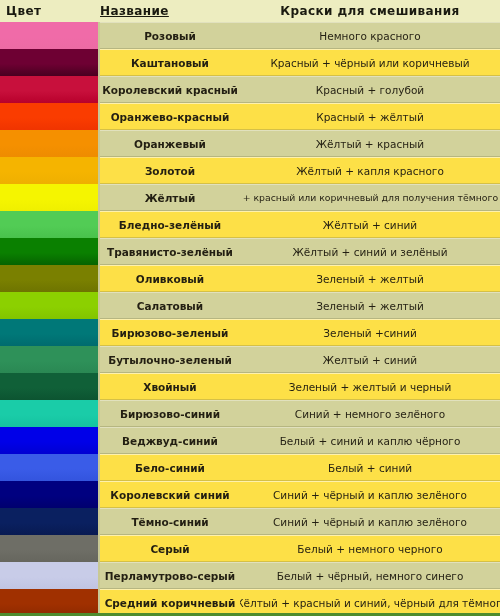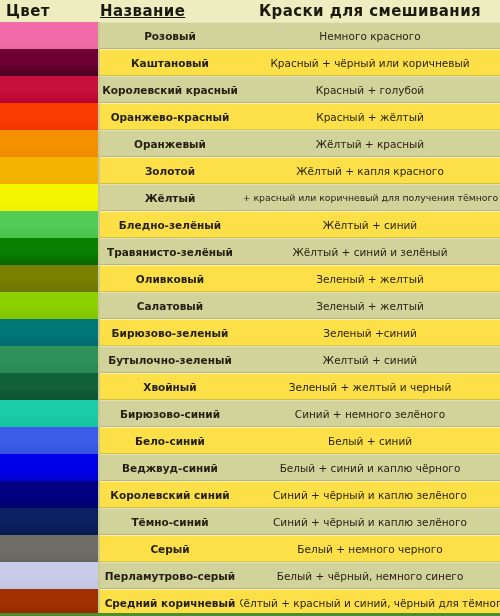--- a/index.html
+++ b/index.html
@@ -20,21 +20,21 @@
     border-bottom: 3px solid #4E8C2E;
   }
   .thead {
     height: 22px;
     display: flex;
     align-items: center;
     background: #EDEDC0;
     box-sizing: border-box;
   }
   .th {
-    font-size: 15px;
+    font-size: 12px;
     font-weight: bold;
     color: #1a1a10;
     text-align: center;
     letter-spacing: 0.4px;
     box-sizing: border-box;
     white-space: nowrap;
     overflow: hidden;
   }
   .col-swatch { width: 100px; flex: 0 0 100px; }
   .col-name   { width: 140px; flex: 0 0 140px; }
@@ -209,34 +209,34 @@
         <div class="cell-name col-name">Хвойный</div>
         <div class="cell-mix col-mix">Зеленый + желтый и черный</div>
       </div>
       <div class="row odd">
         <div class="swatch">
           <div class="swatch-inner" style="background: linear-gradient(rgb(26, 204, 168) 0%, rgb(26, 204, 168) 55%, rgb(21, 194, 160) 100%);"></div>
         </div>
         <div class="cell-name col-name">Бирюзово-синий</div>
         <div class="cell-mix col-mix">Синий + немного зелёного</div>
       </div>
+      <div class="row odd">
+        <div class="swatch">
+          <div class="swatch-inner" style="background: linear-gradient(rgb(0, 0, 232) 0%, rgb(0, 0, 232) 55%, rgb(0, 0, 210) 100%);"></div>
+        </div>
+        <div class="cell-name col-name">Веджвуд-синий</div>
+        <div class="cell-mix col-mix">Белый + синий и каплю чёрного</div>
+      </div>
       <div class="row even">
         <div class="swatch">
           <div class="swatch-inner" style="background: linear-gradient(rgb(58, 92, 232) 0%, rgb(58, 92, 232) 55%, rgb(51, 84, 222) 100%);"></div>
         </div>
         <div class="cell-name col-name">Бело-синий</div>
         <div class="cell-mix col-mix">Белый + синий</div>
       </div>
-      <div class="row odd">
-        <div class="swatch">
-          <div class="swatch-inner" style="background: linear-gradient(rgb(0, 0, 232) 0%, rgb(0, 0, 232) 55%, rgb(0, 0, 210) 100%);"></div>
-        </div>
-        <div class="cell-name col-name">Веджвуд-синий</div>
-        <div class="cell-mix col-mix">Белый + синий и каплю чёрного</div>
-      </div>
       <div class="row even">
         <div class="swatch">
           <div class="swatch-inner" style="background: linear-gradient(rgb(0, 0, 128) 0%, rgb(0, 0, 128) 55%, rgb(0, 0, 110) 100%);"></div>
         </div>
         <div class="cell-name col-name">Королевский синий</div>
         <div class="cell-mix col-mix">Синий + чёрный и каплю зелёного</div>
       </div>
       <div class="row odd">
         <div class="swatch">
           <div class="swatch-inner" style="background: linear-gradient(rgb(10, 32, 96) 0%, rgb(10, 32, 96) 55%, rgb(8, 26, 82) 100%);"></div>

